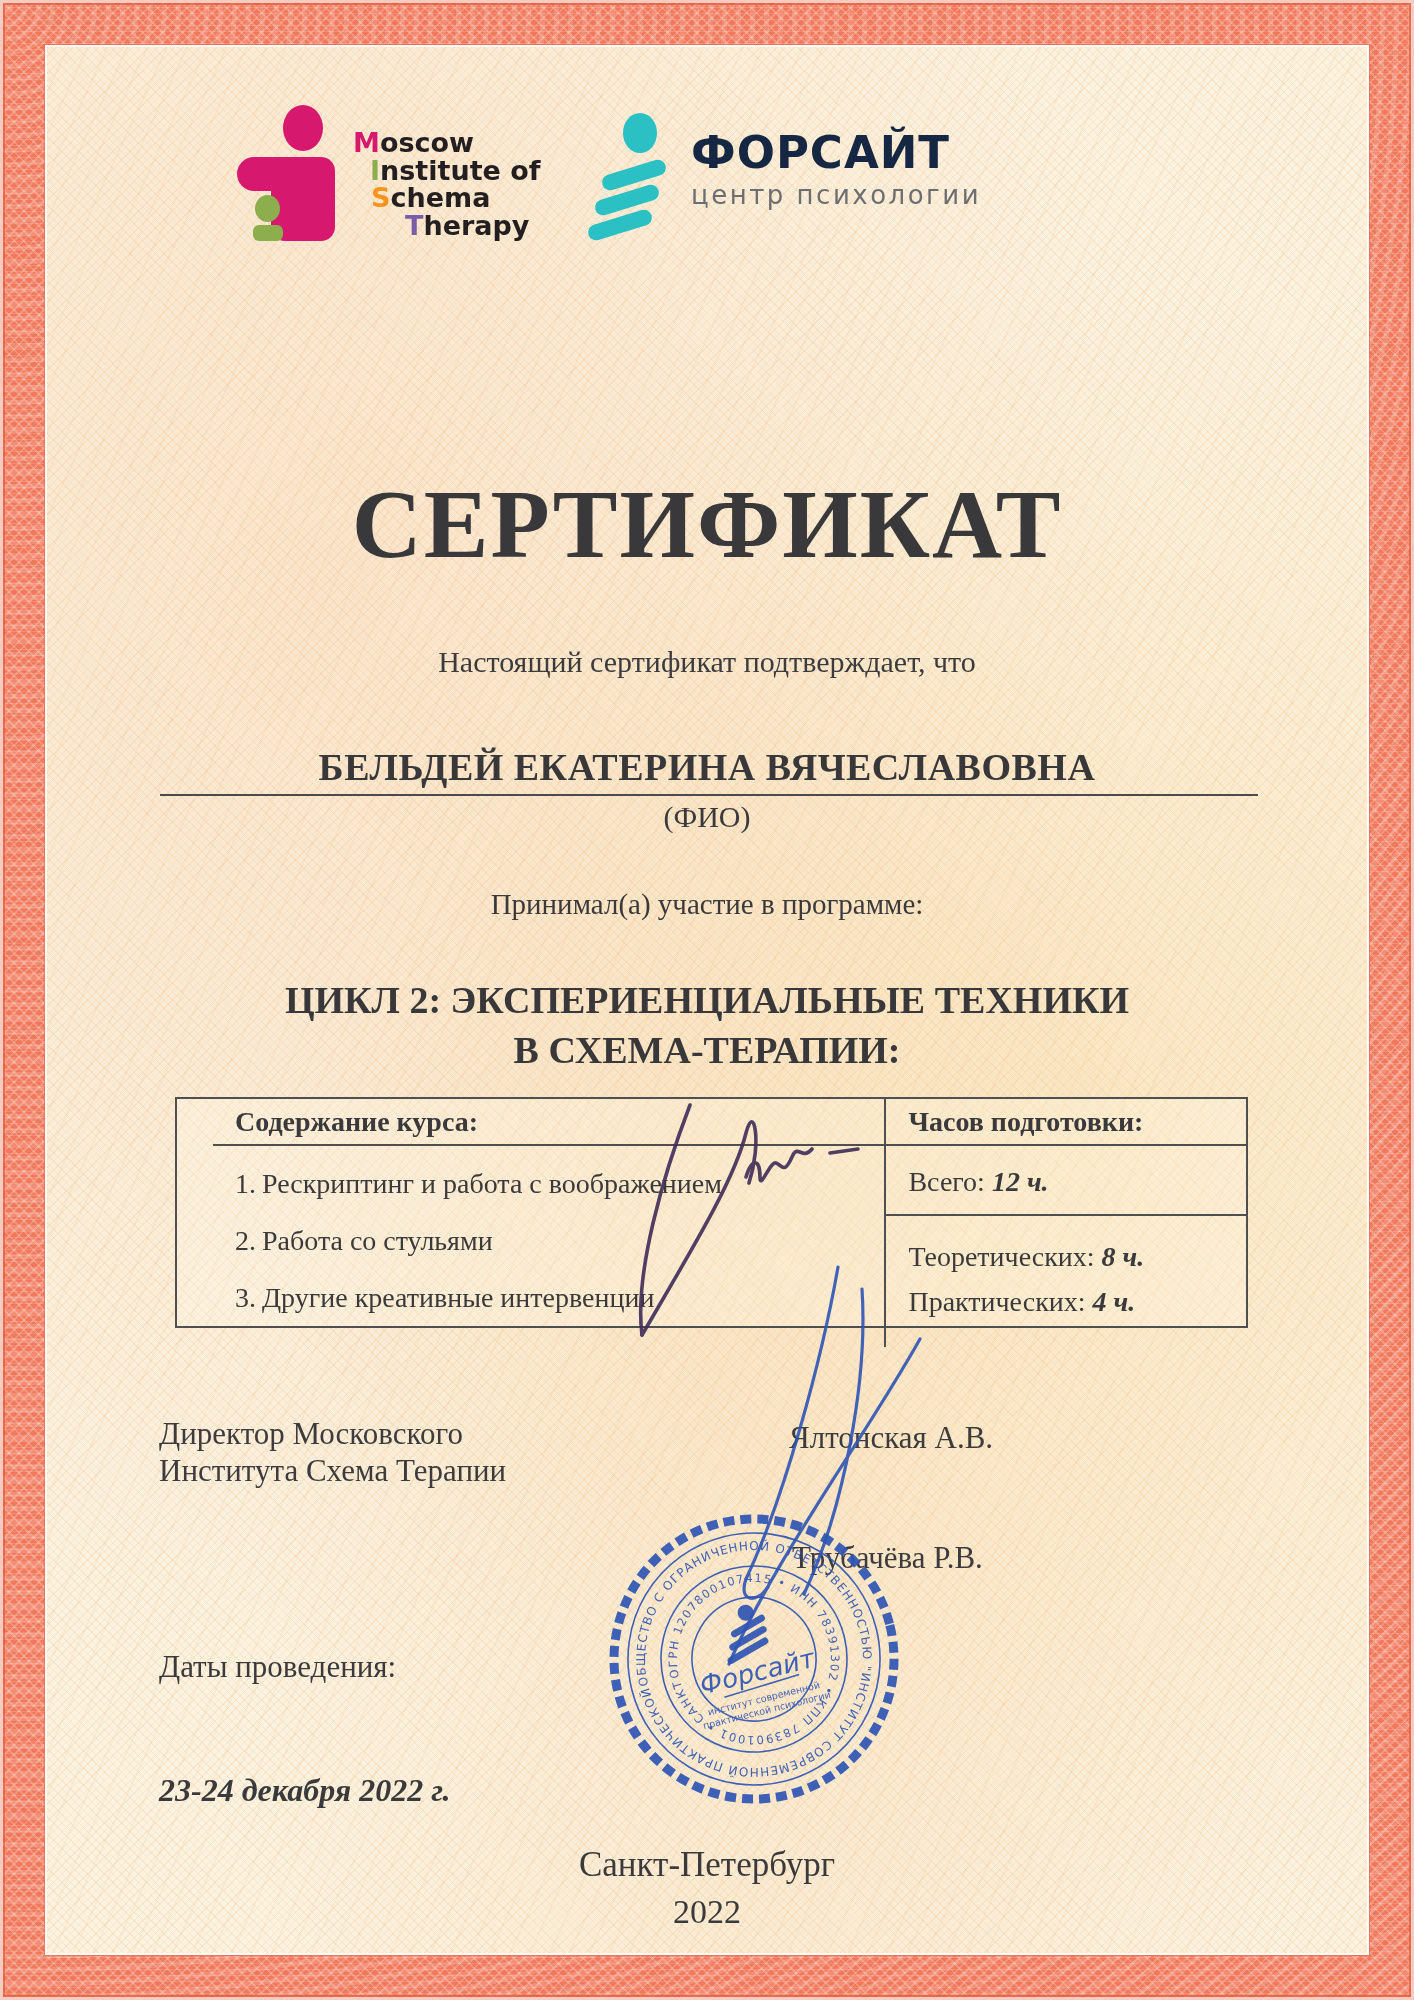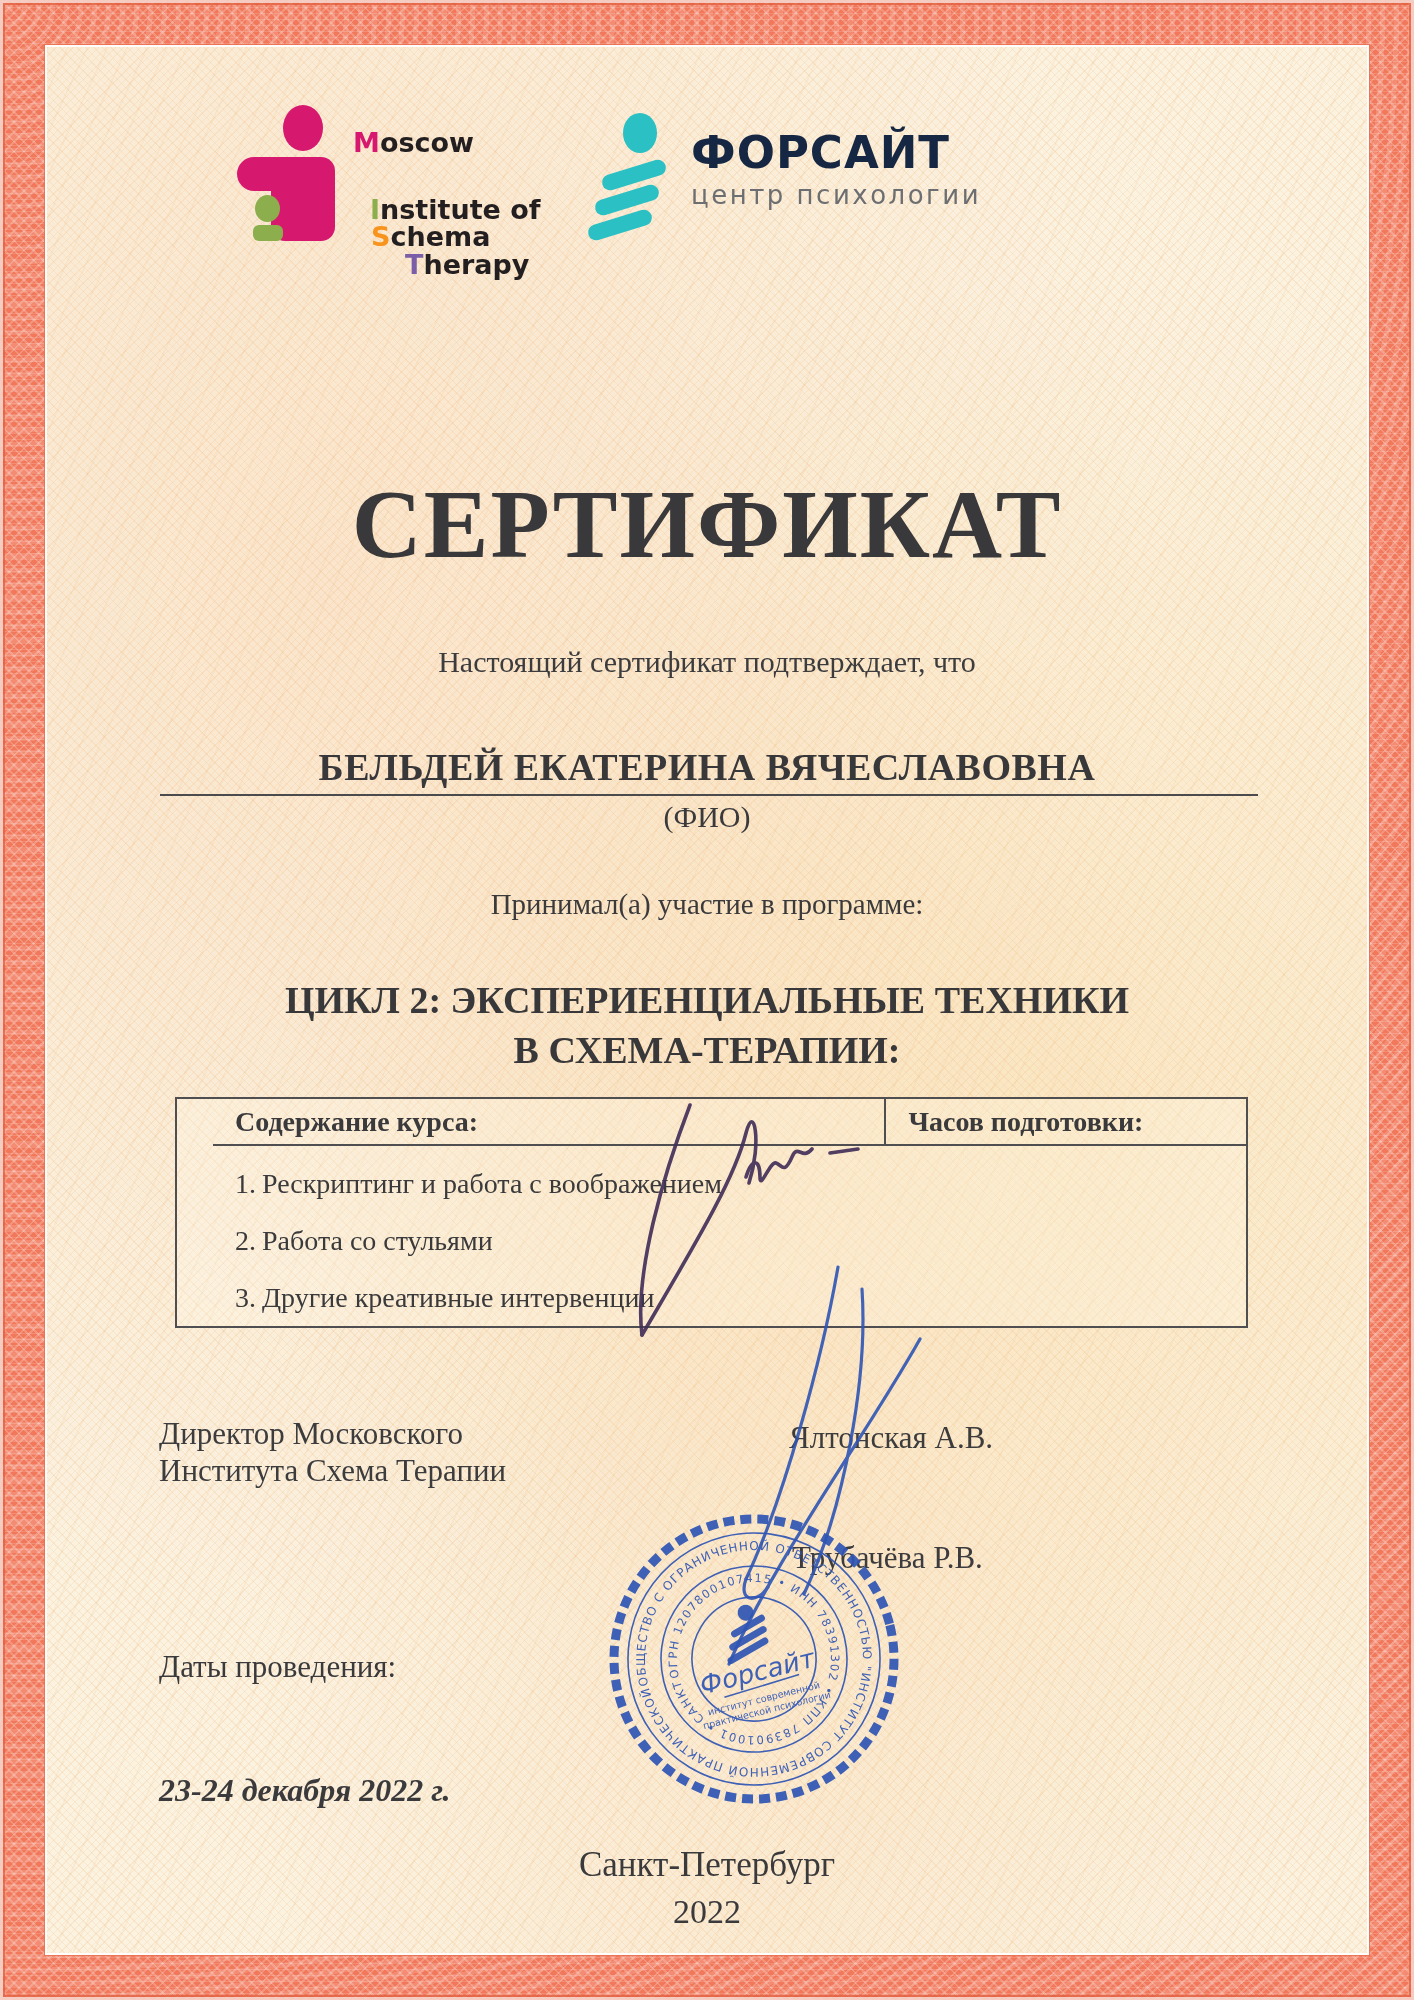--- a/index.html
+++ b/index.html
@@ -37,21 +37,21 @@
   
   .mist { left:190px; top:58px; display:flex; gap:14px; }
   .mist-figure { position:relative; width:102px; height:136px; }
   .mf-head  { position:absolute; right:16px; top:0;  width:40px; height:46px; background:#d6186e; border-radius:50%; }
   .mf-arm   { position:absolute; left:0;  top:52px; width:72px; height:34px; background:#d6186e; border-radius:17px 0 0 17px; }
   .mf-body  { position:absolute; right:4px; top:52px; width:64px; height:84px; background:#d6186e; border-radius:14px; }
   .mf-chead { position:absolute; left:18px; top:90px; width:25px; height:27px; background:#8cae4d; border-radius:50%; }
   .mf-cbody { position:absolute; left:16px; top:120px; width:30px; height:16px; background:#8cae4d; border-radius:6px; }
   .mist-text { margin-top:24px; font-family:"DejaVu Sans","Liberation Sans",sans-serif;
                font-weight:bold; font-size:27px; line-height:1.02; color:#231f20; white-space:nowrap; }
-  .mist-text .ln2 { margin-left:17px;margin-top:39px; } .mist-text .ln3 { margin-left:18px; } .mist-text .ln4 { margin-left:52px; }
+  .mist-text .ln2 { margin-left:17px; } .mist-text .ln3 { margin-left:18px; } .mist-text .ln4 { margin-left:52px; }
   .c-pink{color:#d6186e;} .c-green{color:#8cae4d;} .c-orange{color:#f7941e;} .c-purple{color:#7a5fa8;}
 
   .foresight { left:540px; top:66px; display:flex; gap:22px; }
   .fs-icon { position:relative; width:82px; height:126px; }
   .fs-head { position:absolute; right:12px; top:0; width:34px; height:40px; background:#2bc0c4; border-radius:50%; }
   .fs-s { position:absolute; width:66px; height:16px; background:#2bc0c4; border-radius:8px; transform:rotate(-17deg); }
   .fs-s1{ left:14px; top:54px; } .fs-s2{ left:7px; top:79px; } .fs-s3{ left:0; top:104px; }
   .fs-text { margin-top:16px; font-family:"DejaVu Sans","Liberation Sans",sans-serif; }
   .fs-title { font-weight:bold; font-size:45px; letter-spacing:1px; color:#152743; line-height:1.05; }
   .fs-sub   { font-size:26px; color:#6d6e71; letter-spacing:2.5px; margin-top:4px; }
@@ -157,20 +157,27 @@
           </div>
         <div class="ct-topic">
             <span class="num">2.</span>
             <span>Работа со стульями</span>
           </div>
         <div class="ct-topic">
             <span class="num">3.</span>
             <span>Другие креативные интервенции</span>
           </div>
       </div>
+      <div class="ct-right">
+        <div class="ct-total"><span>Всего:</span> <span class="bi">12 ч.</span></div>
+        <div class="ct-split">
+          <div><span>Теоретических:</span> <span class="bi">8 ч.</span></div>
+          <div><span>Практических:</span> <span class="bi">4 ч.</span></div>
+        </div>
+      </div>
     </div>
 
     <div class="abs sig-block sig-role1">
       <div>Директор Московского</div>
       <div>Института Схема Терапии</div>
     </div>
     <div class="abs sig-block sig-name1">Ялтонская А.В.</div>
     <div class="abs sig-block sig-name2">Трубачёва Р.В.</div>
 
     <div class="abs dates-label">Даты проведения:</div>

